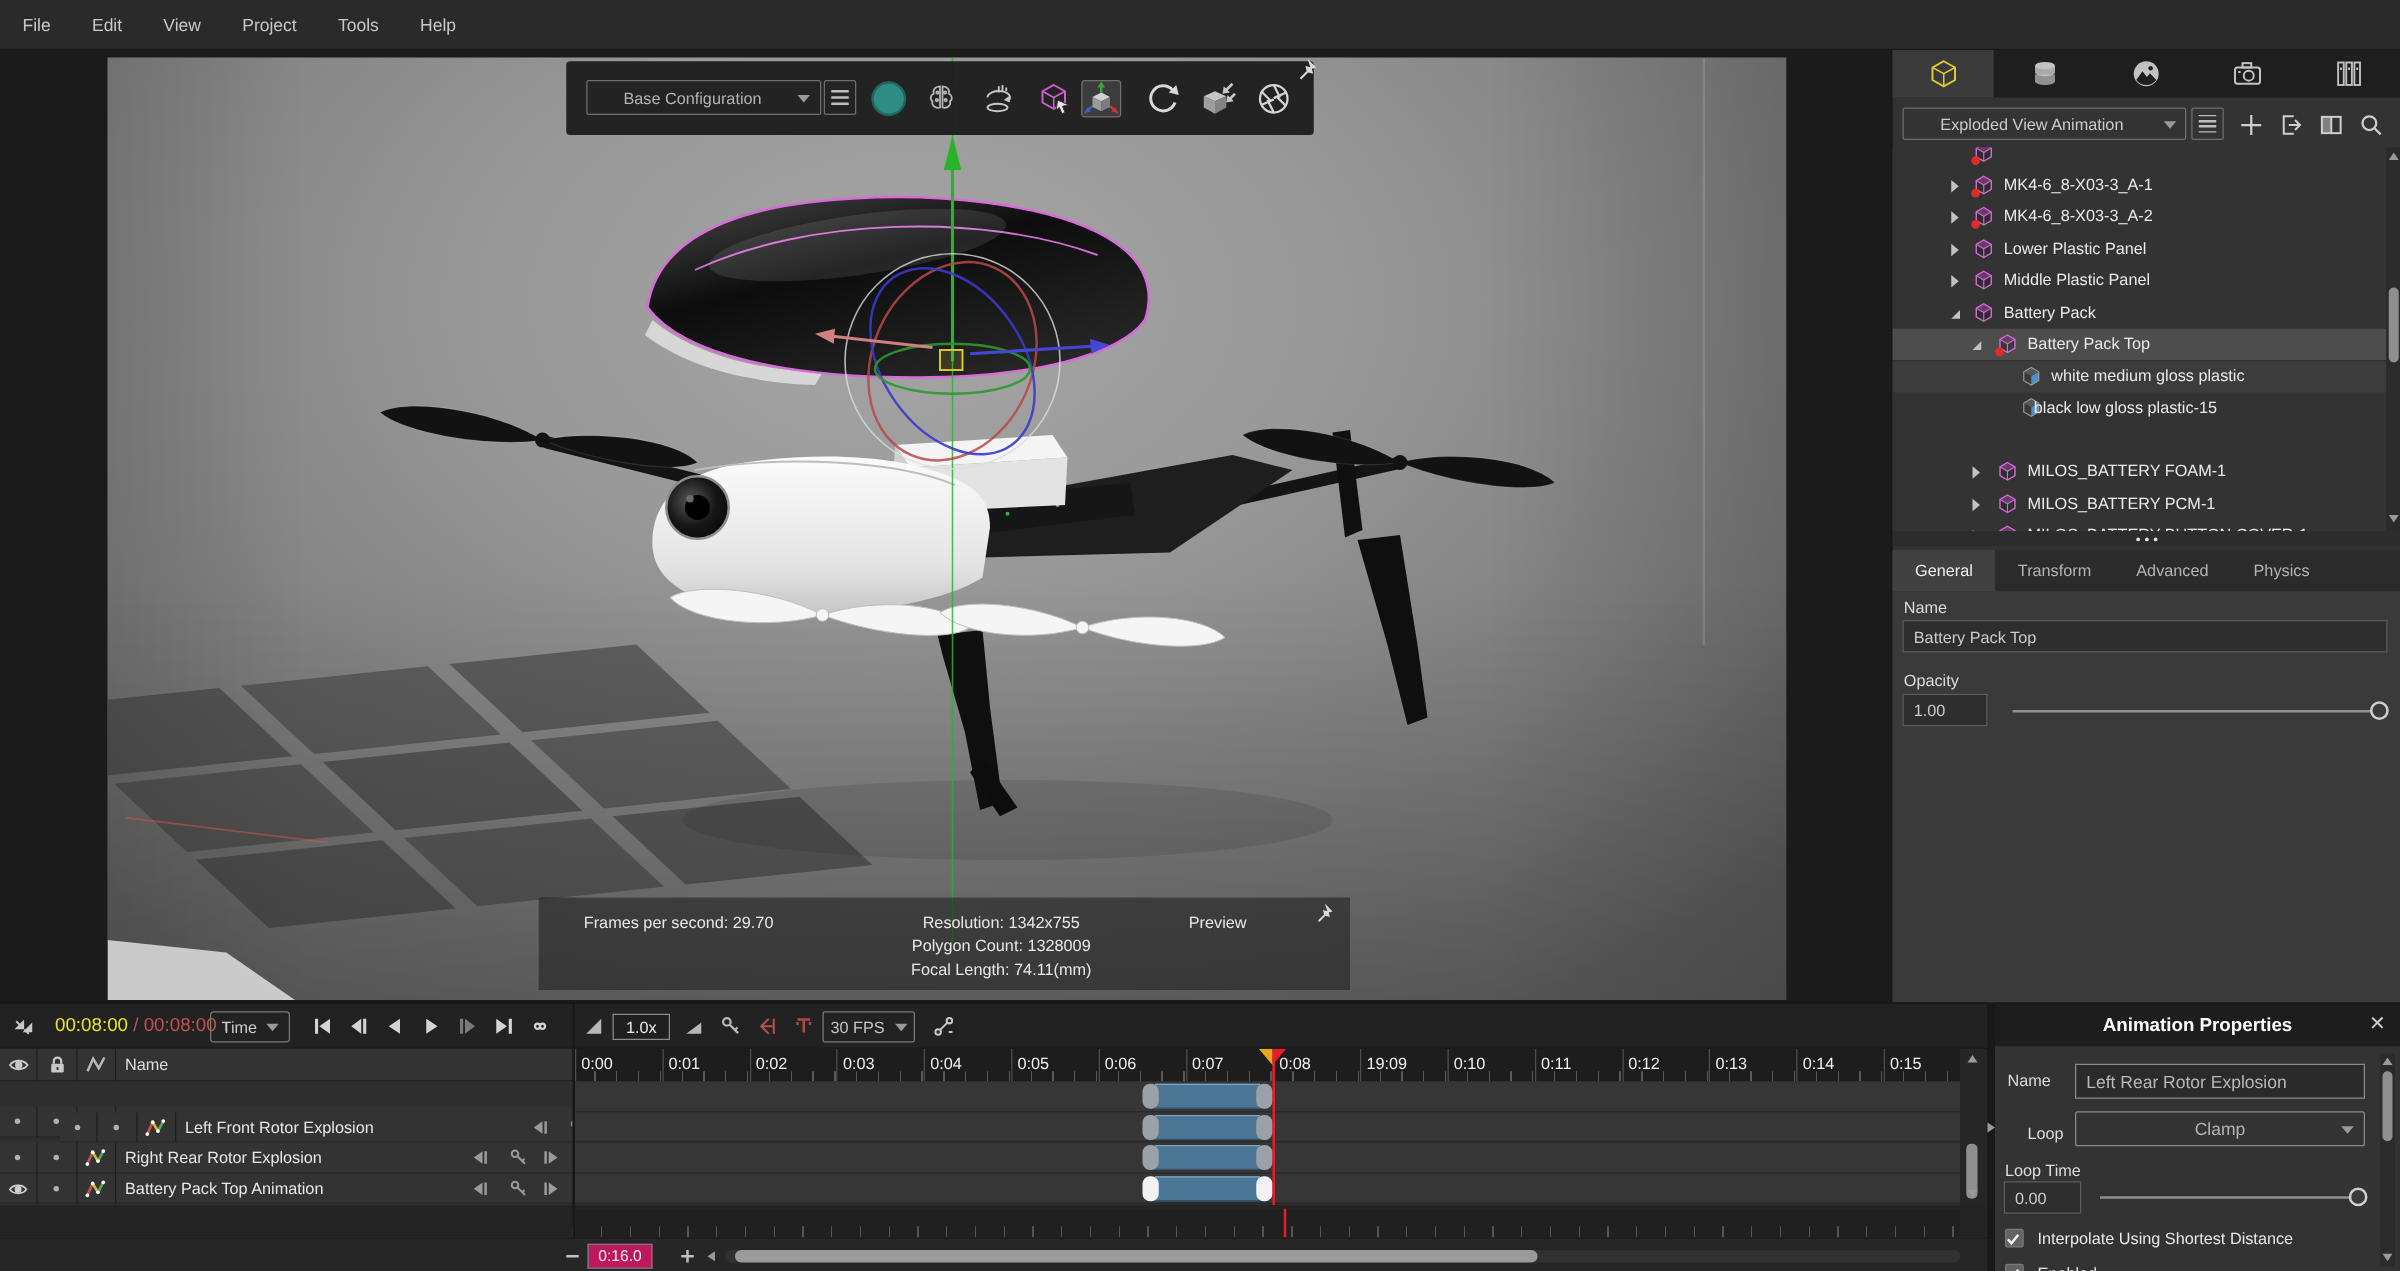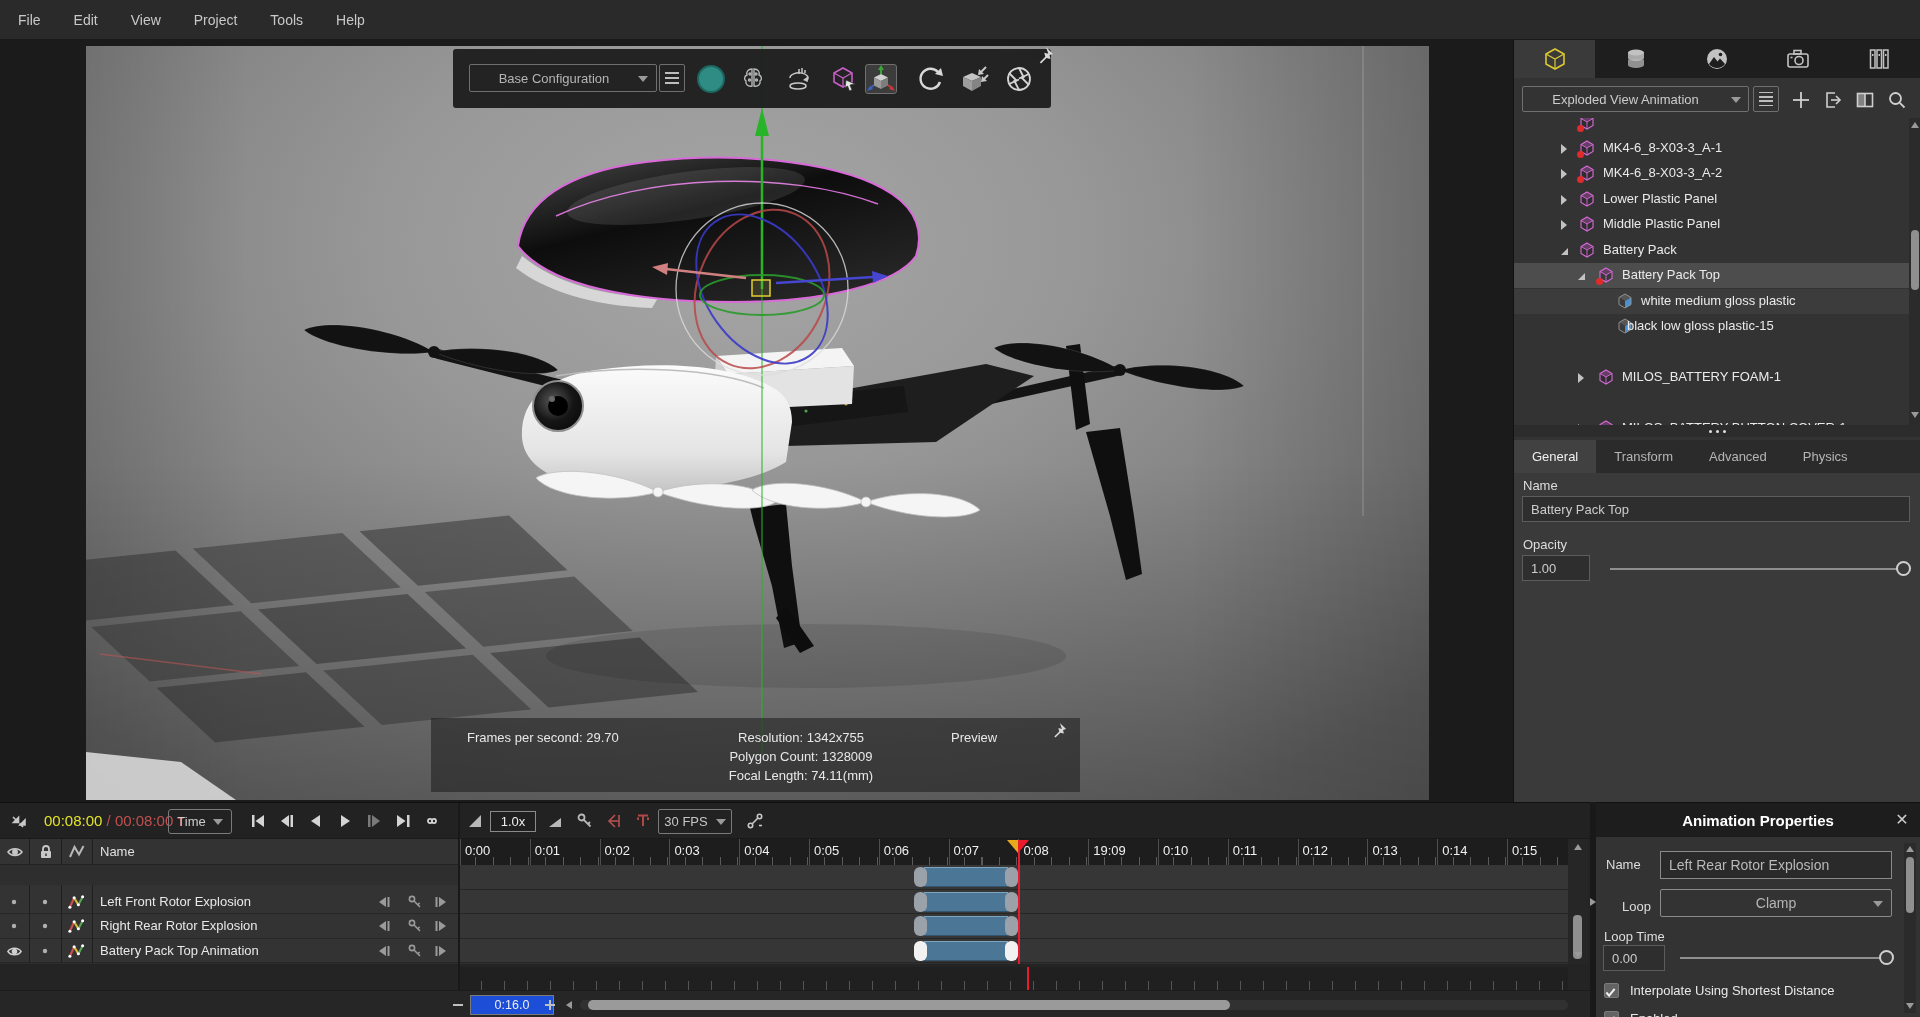--- a/index.html
+++ b/index.html
@@ -123,21 +123,21 @@
   .clip-body { position:absolute; height:20px; background:#4c7695; border-top:1px solid #7fa4bd; border-bottom:1px solid #33536e;}
   .clip-cap { position:absolute; width:13px; height:20px; border-radius:6px; }
   #playhead-line { left:1018px; top:38px; width:2px; height:123px; background:#e81c2c; }
   #playhead-marker { left:1007px; top:36px; width:22px; height:13px; }
   #tl-scroll { left:1568px; top:36px; width:20px; height:125px; background:#262626; }
   #mini-strip { left:458px; top:164px; width:1110px; height:23px; background:#202020; }
   #mini-ticks { position:absolute; left:0; top:14px; width:1110px; height:9px;
      background:repeating-linear-gradient(to right, #555 0 1px, transparent 1px 23px); }
   #mini-playhead { position:absolute; left:569px; top:0; width:2px; height:23px; background:#e81c2c; }
   #tl-bottom { left:0; top:187px; width:1590px; height:28px; background:#262626; border-top:1px solid #1c1c1c;}
-  #range-input { left:470px; top:4px; width:84px; height:20px; background:#1d4ed8; border:1px solid #7a7a7a;
+  #range-input { left:470px; top:4px; width:52px; height:20px; background:#be185d; border:1px solid #7a7a7a;
      color:#eeeeee; font-size:12.5px; text-align:center; }
   #h-scroll-track { left:580px; top:9px; width:988px; height:10px; background:#313131; border-radius:5px;}
   #h-scroll-thumb { left:588px; top:9px; width:642px; height:10px; background:#9a9a9a; border-radius:5px;}
   .pm-btn { top:6px; width:16px; height:16px; display:flex; align-items:center; justify-content:center;}
 
   
   #tl-ap-divider { left:1590px; top:802px; width:6px; height:215px; background:#191919; }
   #anim-props { left:1596px; top:802px; width:324px; height:215px; background:#333333; overflow:hidden;
      border-top:1px solid #101010;}
   #ap-title { left:0; top:0; width:324px; height:34px; background:#1d1d1d; color:#ffffff; font-weight:bold;
@@ -541,20 +541,29 @@
         </div>
         <div class="tree-row" style="top: 247px;">
           <div class="tw-arrow collapsed" style="left: 64px;"></div>
           <div class="abs" style="left: 84px; top: 4px; width: 16px; height: 16px;"><svg width="16" height="16" viewBox="0 0 16 16">
               <polygon points="8,1 14,4.5 8,8 2,4.5" fill="#b05ab0"></polygon>
               <path d="M8 1 L14 4.5 L14 11.5 L8 15 L2 11.5 L2 4.5 Z" fill="rgba(40,40,40,0.55)" stroke="#d86ad8" stroke-width="1.1"></path>
               <path d="M2 4.5 L8 8 L14 4.5 M8 8 L8 15" stroke="#d86ad8" stroke-width="0.9" fill="none"></path>
             </svg></div>
           <div class="tree-label" style="left: 108px;">MILOS_BATTERY FOAM-1</div>
         </div>
+        <div class="tree-row" style="top: 272.5px;">
+          <div class="tw-arrow collapsed" style="left: 64px;"></div>
+          <div class="abs" style="left: 84px; top: 4px; width: 16px; height: 16px;"><svg width="16" height="16" viewBox="0 0 16 16">
+              <polygon points="8,1 14,4.5 8,8 2,4.5" fill="#b05ab0"></polygon>
+              <path d="M8 1 L14 4.5 L14 11.5 L8 15 L2 11.5 L2 4.5 Z" fill="rgba(40,40,40,0.55)" stroke="#d86ad8" stroke-width="1.1"></path>
+              <path d="M2 4.5 L8 8 L14 4.5 M8 8 L8 15" stroke="#d86ad8" stroke-width="0.9" fill="none"></path>
+            </svg></div>
+          <div class="tree-label" style="left: 108px;">MILOS_BATTERY PCM-1</div>
+        </div>
         <div class="tree-row" style="top: 298px;">
           <div class="tw-arrow collapsed" style="left: 64px;"></div>
           <div class="abs" style="left: 84px; top: 4px; width: 16px; height: 16px;"><svg width="16" height="16" viewBox="0 0 16 16">
               <polygon points="8,1 14,4.5 8,8 2,4.5" fill="#b05ab0"></polygon>
               <path d="M8 1 L14 4.5 L14 11.5 L8 15 L2 11.5 L2 4.5 Z" fill="rgba(40,40,40,0.55)" stroke="#d86ad8" stroke-width="1.1"></path>
               <path d="M2 4.5 L8 8 L14 4.5 M8 8 L8 15" stroke="#d86ad8" stroke-width="0.9" fill="none"></path>
             </svg></div>
           <div class="tree-label" style="left: 108px;">MILOS_BATTERY BUTTON COVER-1</div>
         </div>
       </div>
@@ -728,21 +737,21 @@
               <line x1="10.8" y1="10.8" x2="12.6" y2="9"></line>
             </svg></div>
           <div class="row-ico" style="left: 432px;"><svg width="16" height="16" viewBox="0 0 16 16" fill="#9a9a9a">
               <rect x="3.5" y="3" width="2" height="10"></rect>
               <polygon points="7,3 7,13 14,8"></polygon>
             </svg></div>
           <div class="tl-colsep" style="left: 29px; height: 24.5px;"></div>
           <div class="tl-colsep" style="left: 61px; height: 24.5px;"></div>
           <div class="tl-colsep" style="left: 92px; height: 24.5px;"></div>
         </div>
-        <div class="track-row" style="top: 24.5px;">
+        <div class="track-row" style="top: 24.5px; margin-left: 48px;">
           <div class="row-ico" style="left: 6px;"><svg width="16" height="16" viewBox="0 0 16 16">
               <circle cx="8" cy="8" r="2.2" fill="#b0b0b0"></circle>
             </svg></div>
           <div class="row-ico" style="left: 37px;"><svg width="16" height="16" viewBox="0 0 16 16">
               <circle cx="8" cy="8" r="2.2" fill="#b0b0b0"></circle>
             </svg></div>
           <div class="row-ico" style="left: 68px;"><svg width="17" height="17" viewBox="0 0 18 18" fill="none" stroke-width="2.2">
               <line x1="2" y1="14" x2="6.5" y2="4" stroke="#cc5050"></line>
               <line x1="6.5" y1="4" x2="11" y2="11.5" stroke="#d8b83a"></line>
               <line x1="11" y1="11.5" x2="15.5" y2="3" stroke="#58a858"></line>

